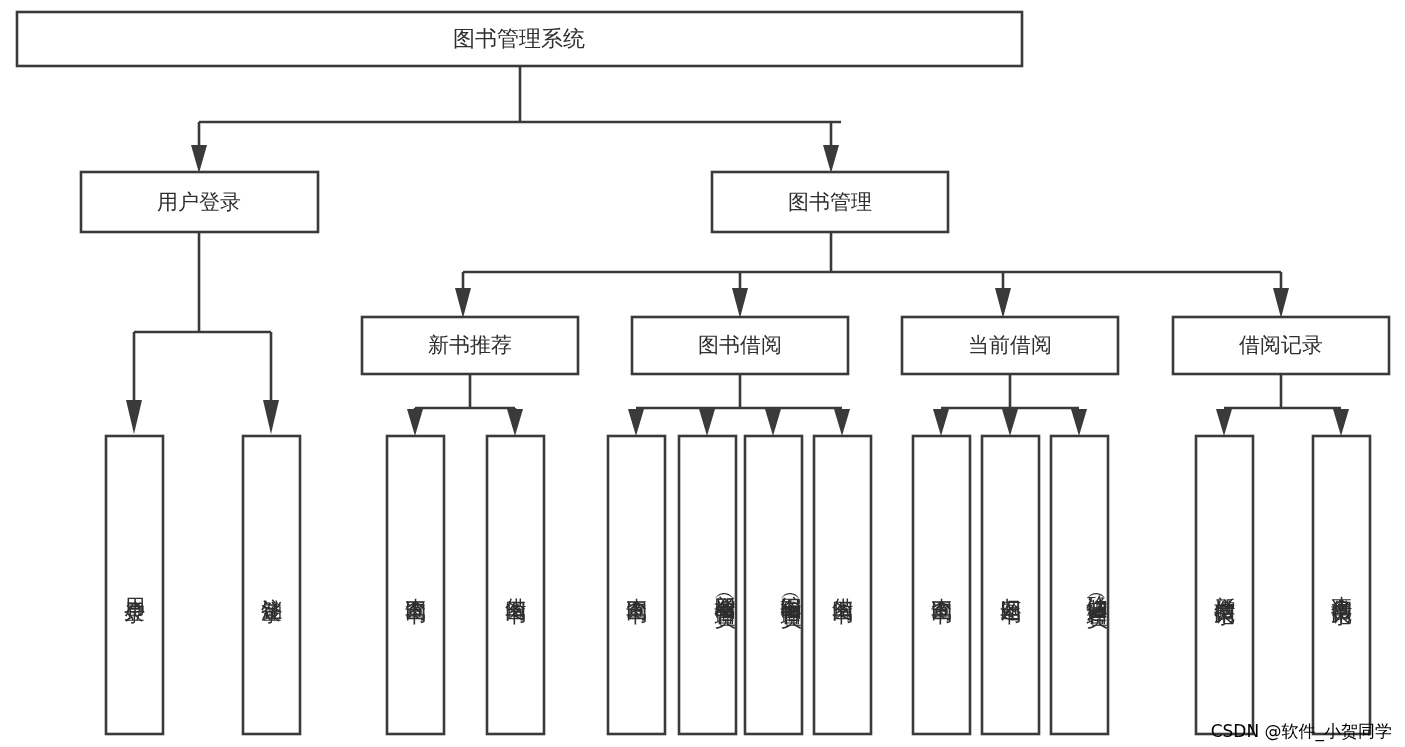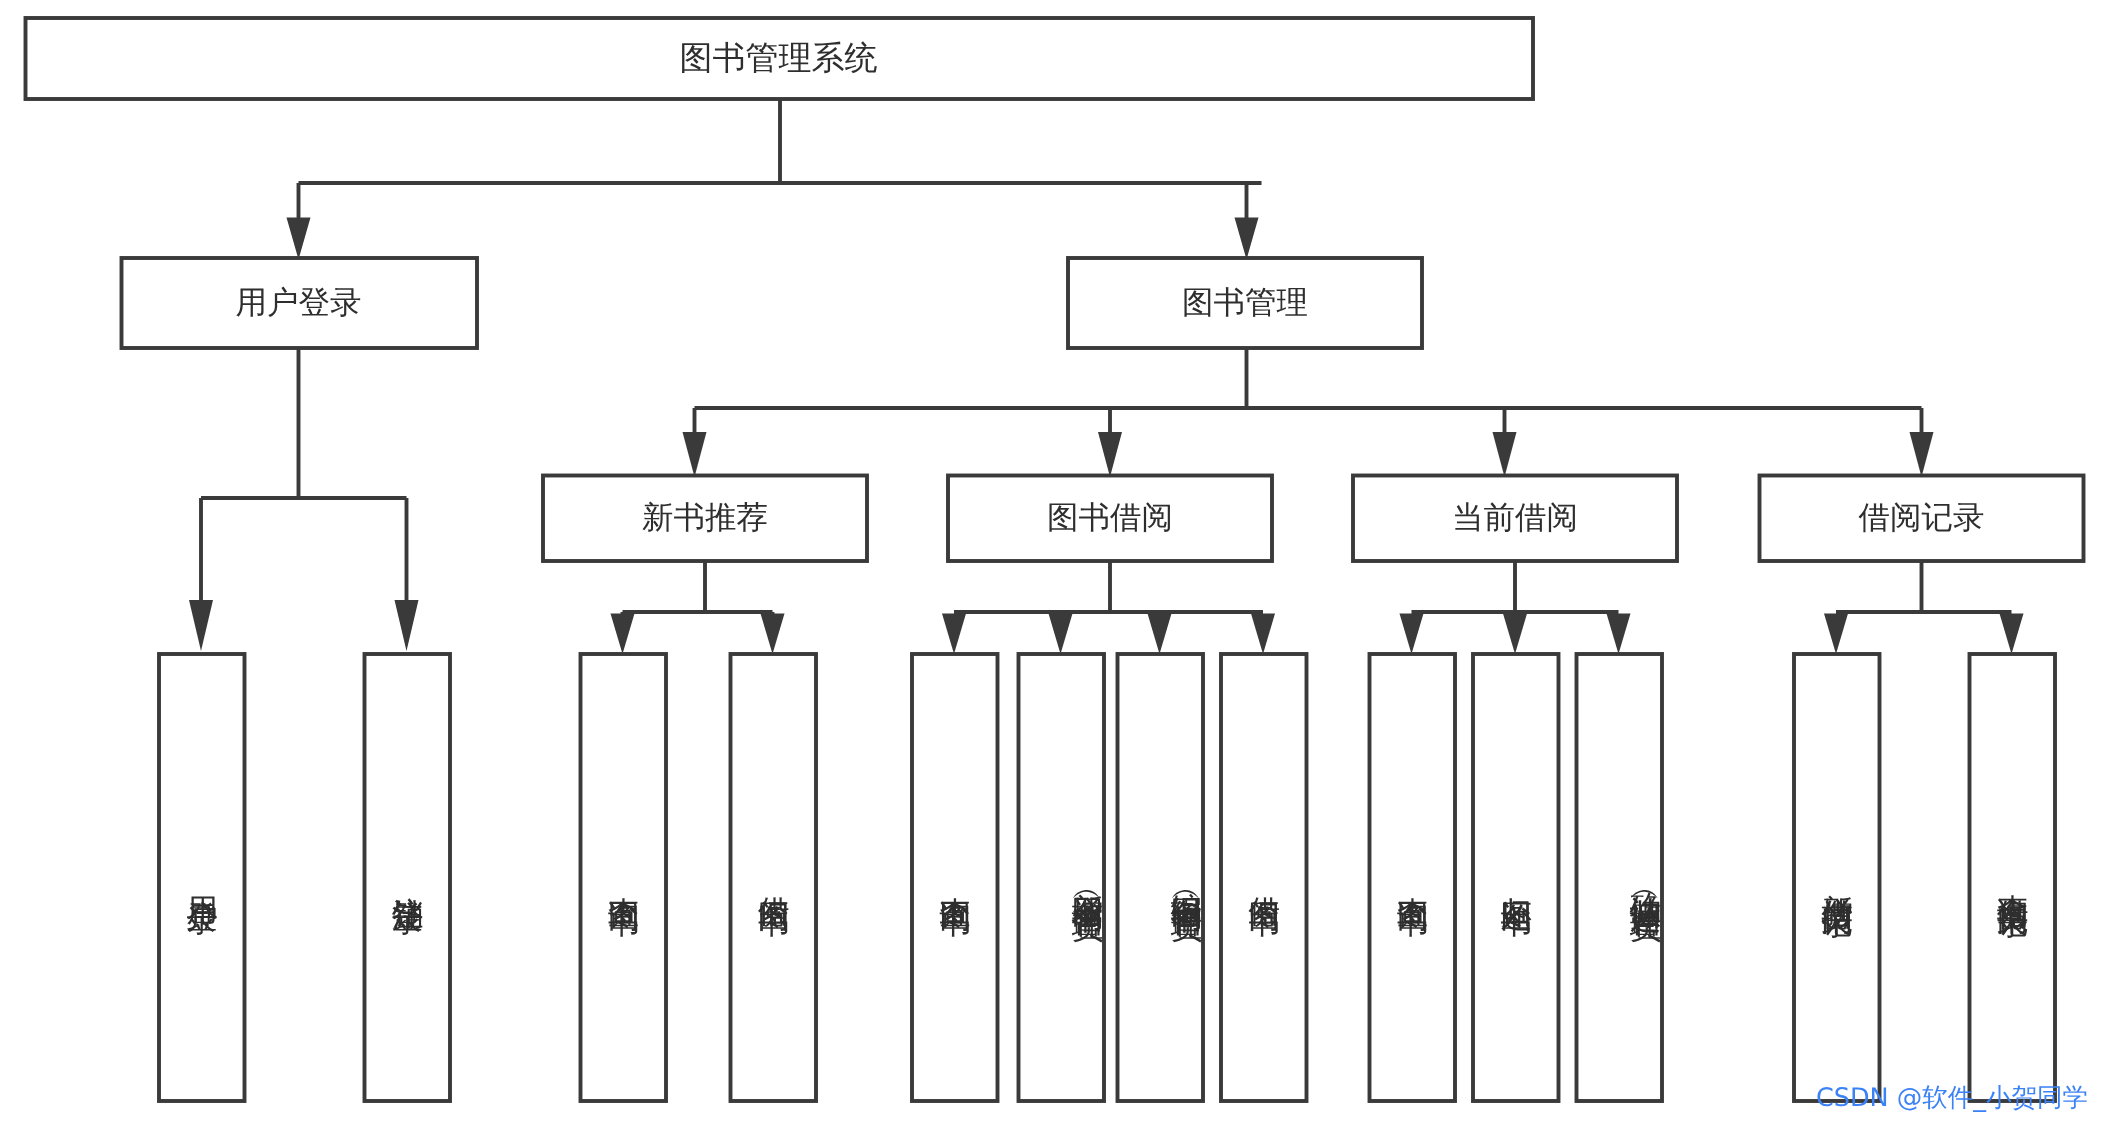--- a/index.html
+++ b/index.html
@@ -76,21 +76,21 @@
   }
   .vlabel.center-v {
     align-items: center;
   }
   .watermark {
     position: absolute;
     right: 8px;
     bottom: 4px;
     font-family: "DejaVu Sans", "Liberation Sans", sans-serif;
     font-size: 17px;
-    color: #3b82f6;
+    color: #000000;
     white-space: nowrap;
     user-select: none;
   }
 </style>
 </head>
 <body>
 
 <div id="diagram-root">
 
   <svg id="diagram-svg" viewBox="0 0 1405 747">

